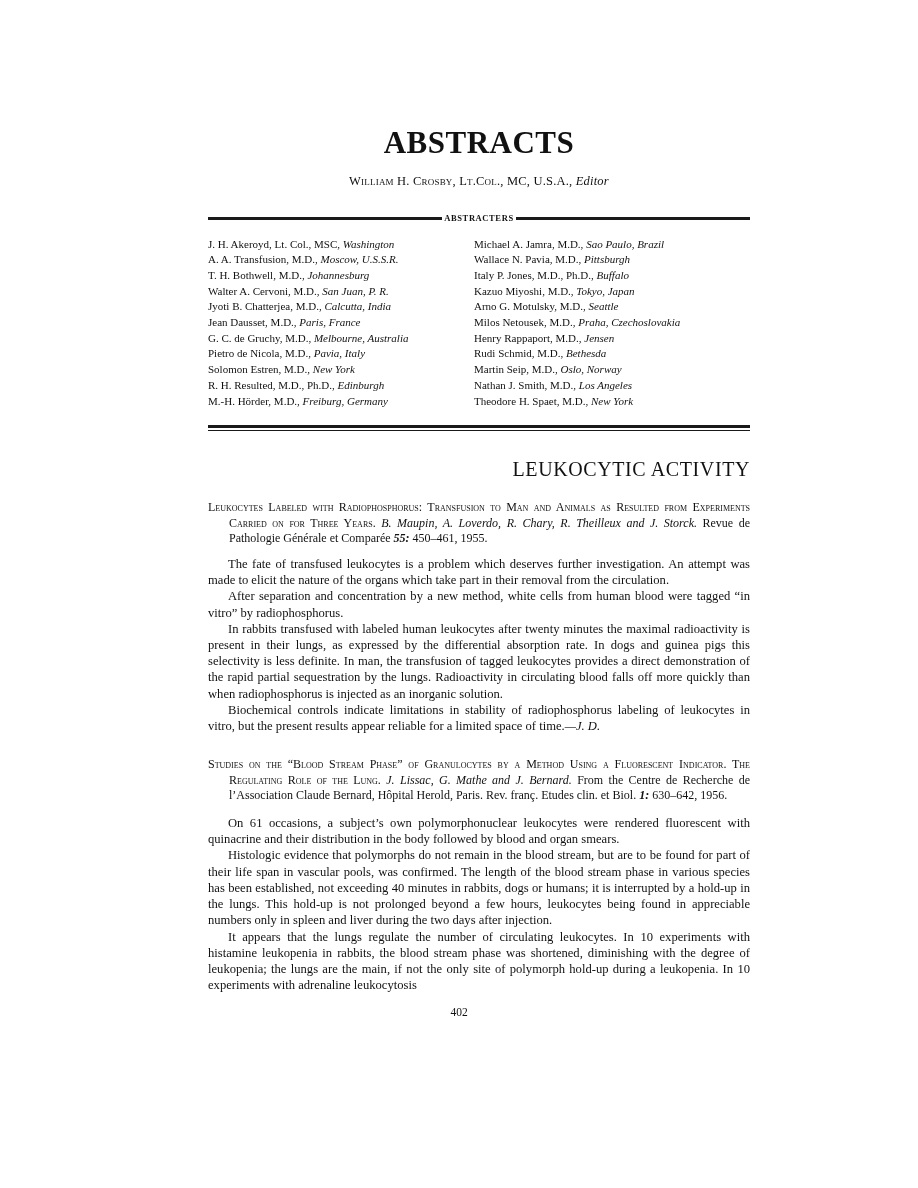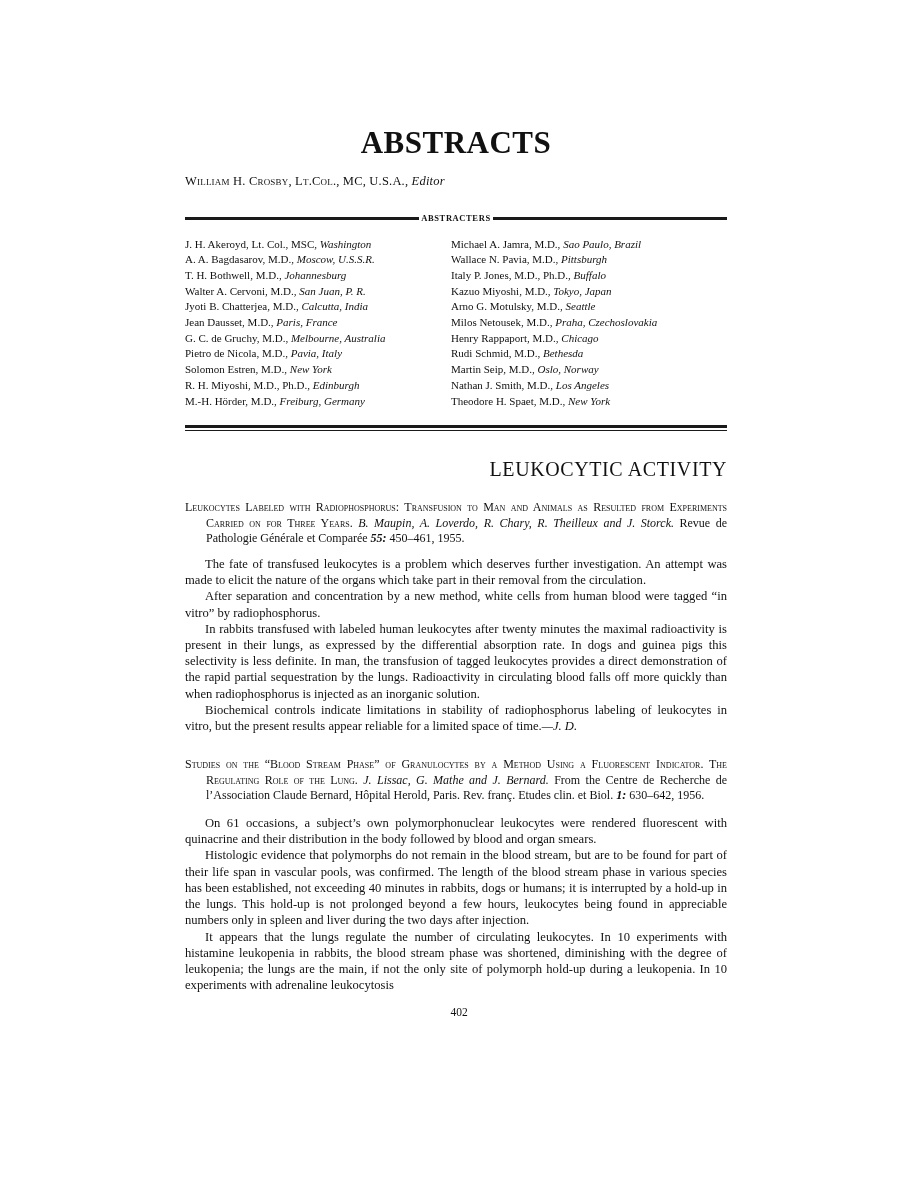--- a/index.html
+++ b/index.html
@@ -20,37 +20,38 @@
     position: absolute;
     left: 0; top: 0;
     width: 918px;
     height: 1188px;
     background: #ffffff;
   }
 
   
   .content {
     position: absolute;
-    left: 185px;
+    left: 208px;
     top: 0;
     width: 542px;
   }
 
   
   .masthead-title {
     text-align: center;
     font-size: 31px;
     font-weight: bold;
     letter-spacing: 0.5px;
     margin: 0;
     padding-top: 127px;
     line-height: 1.05;
     font-family: "Liberation Serif", "DejaVu Serif", serif;
   }
   .editor-line {
+    text-align: center;
     font-size: 12.5px;
     margin-top: 14px;
     letter-spacing: 0.2px;
   }
   .sc {
     font-variant: small-caps;
   }
   .editor-line .role {
     font-style: italic;
   }
@@ -194,39 +195,39 @@
       <span class="role">Editor</span>
     </div>
 
     <div class="abstracters-rule">
       <span class="abstracters-label">Abstracters</span>
     </div>
 
     <div class="abstractors">
       <div class="col col-left">
         <div class="entry"><span>J. H. Akeroyd, Lt. Col., MSC,</span> <span class="place">Washington</span></div>
-        <div class="entry"><span>A. A. Bagdasarov, M.D.,</span> <span class="place">Moscow, U.S.S.R.</span></div>
+        <div class="entry"><span>A. A. Transfusion, M.D.,</span> <span class="place">Moscow, U.S.S.R.</span></div>
         <div class="entry"><span>T. H. Bothwell, M.D.,</span> <span class="place">Johannesburg</span></div>
         <div class="entry"><span>Walter A. Cervoni, M.D.,</span> <span class="place">San Juan, P. R.</span></div>
         <div class="entry"><span>Jyoti B. Chatterjea, M.D.,</span> <span class="place">Calcutta, India</span></div>
         <div class="entry"><span>Jean Dausset, M.D.,</span> <span class="place">Paris, France</span></div>
         <div class="entry"><span>G. C. de Gruchy, M.D.,</span> <span class="place">Melbourne, Australia</span></div>
         <div class="entry"><span>Pietro de Nicola, M.D.,</span> <span class="place">Pavia, Italy</span></div>
         <div class="entry"><span>Solomon Estren, M.D.,</span> <span class="place">New York</span></div>
-        <div class="entry"><span>R. H. Miyoshi, M.D., Ph.D.,</span> <span class="place">Edinburgh</span></div>
+        <div class="entry"><span>R. H. Resulted, M.D., Ph.D.,</span> <span class="place">Edinburgh</span></div>
         <div class="entry"><span>M.-H. Hörder, M.D.,</span> <span class="place">Freiburg, Germany</span></div>
       </div>
       <div class="col col-right">
         <div class="entry"><span>Michael A. Jamra, M.D.,</span> <span class="place">Sao Paulo, Brazil</span></div>
         <div class="entry"><span>Wallace N. Pavia, M.D.,</span> <span class="place">Pittsburgh</span></div>
         <div class="entry"><span>Italy P. Jones, M.D., Ph.D.,</span> <span class="place">Buffalo</span></div>
         <div class="entry"><span>Kazuo Miyoshi, M.D.,</span> <span class="place">Tokyo, Japan</span></div>
         <div class="entry"><span>Arno G. Motulsky, M.D.,</span> <span class="place">Seattle</span></div>
         <div class="entry"><span>Milos Netousek, M.D.,</span> <span class="place">Praha, Czechoslovakia</span></div>
-        <div class="entry"><span>Henry Rappaport, M.D.,</span> <span class="place">Chicago</span></div>
+        <div class="entry"><span>Henry Rappaport, M.D.,</span> <span class="place">Jensen</span></div>
         <div class="entry"><span>Rudi Schmid, M.D.,</span> <span class="place">Bethesda</span></div>
         <div class="entry"><span>Martin Seip, M.D.,</span> <span class="place">Oslo, Norway</span></div>
         <div class="entry"><span>Nathan J. Smith, M.D.,</span> <span class="place">Los Angeles</span></div>
         <div class="entry"><span>Theodore H. Spaet, M.D.,</span> <span class="place">New York</span></div>
       </div>
     </div>
 
     <div class="double-rule">
       <div class="thick"></div>
       <div class="thin"></div>

